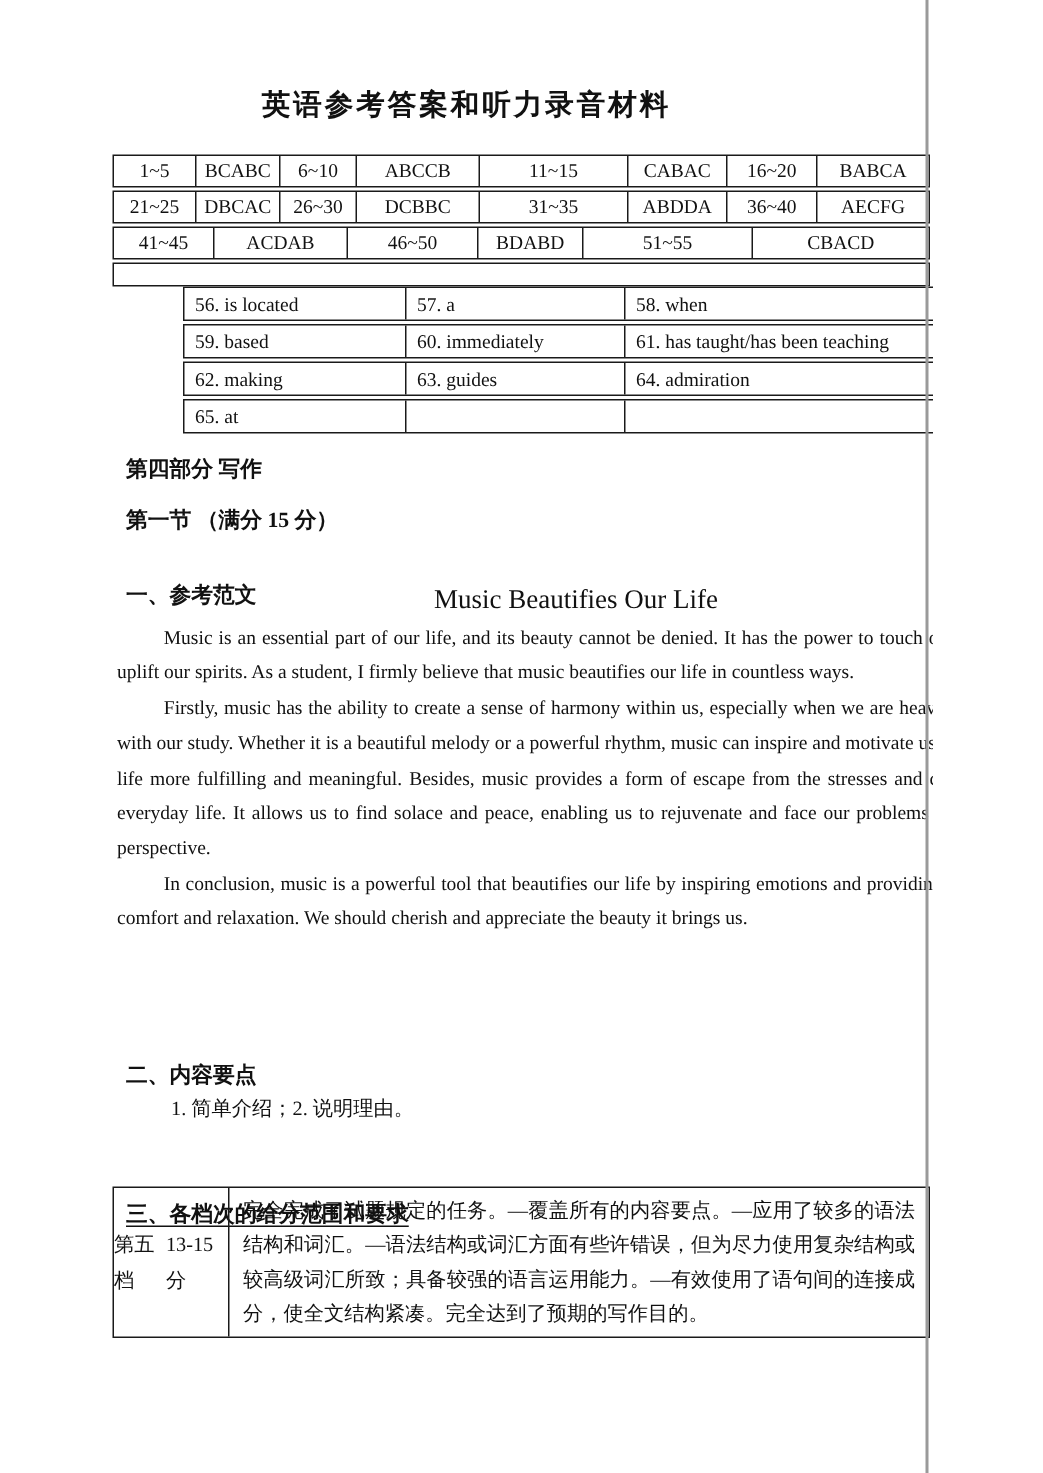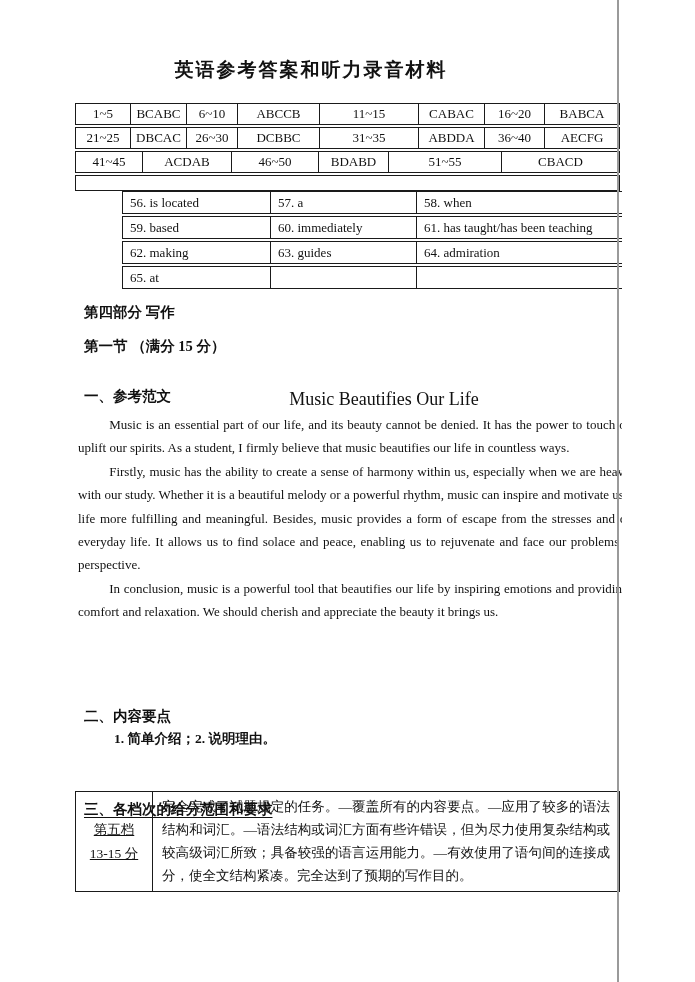--- a/index.html
+++ b/index.html
@@ -34,22 +34,22 @@
     margin:0;font-size:13px;line-height:23.4px;text-align:justify;
     text-indent:2.4em;
   }
   .points-line{position:absolute;left:114px;font-size:13.5px;white-space:nowrap;}
   .grade-tbl{
     position:absolute;top:791px;left:75px;width:545px;box-sizing:border-box;
     border:1.5px solid #1a1a1a;display:flex;min-height:96px;
   }
   .grade-left{
     width:77px;box-sizing:border-box;border-right:1.5px solid #1a1a1a;
-    display:flex;flex-direction:column;align-items:center;justify-content:center;
-    font-size:13.5px;line-height:24px;text-decoration:underline;
+    display:flex;flex-direction:row;align-items:center;justify-content:center;
+    font-size:13.5px;line-height:24px;
   }
   .grade-right{
     flex:1;padding:3px 9px 4px 9px;font-size:13.5px;line-height:23px;
     text-align:justify;box-sizing:border-box;
   }
   .footer{
     position:absolute;top:898px;left:0;width:100%;text-align:center;
     font-size:11px;color:#222;letter-spacing:0.5px;
   }
 </style>
@@ -122,21 +122,21 @@
   <div class="heading" style="top:371px;margin-top:16px;">一、参考范文</div>
 
   <div class="essay">
     <div class="essay-title">Music Beautifies Our Life</div>
     <p>Music is an essential part of our life, and its beauty cannot be denied. It has the power to touch our souls and uplift our spirits. As a student, I firmly believe that music beautifies our life in countless ways.</p>
     <p>Firstly, music has the ability to create a sense of harmony within us, especially when we are heavily burdened with our study. Whether it is a beautiful melody or a powerful rhythm, music can inspire and motivate us, making our life more fulfilling and meaningful. Besides, music provides a form of escape from the stresses and challenges of everyday life. It allows us to find solace and peace, enabling us to rejuvenate and face our problems from a fresh perspective.</p>
     <p>In conclusion, music is a powerful tool that beautifies our life by inspiring emotions and providing a source of comfort and relaxation. We should cherish and appreciate the beauty it brings us.</p>
   </div>
 
   <div class="heading" style="top:707px;">二、内容要点</div>
-  <div class="points-line" style="top:730px;font-weight:bold;">1. 简单介绍；2. 说明理由。</div>
+  <div class="points-line" style="top:730px;">1. 简单介绍；2. 说明理由。</div>
 
   <div class="heading ul" style="top:800px;">三、各档次的给分范围和要求</div>
   <div class="grade-tbl">
     <div class="grade-left">
       <span>第五档</span>
       <span>13-15 分</span>
     </div>
     <div class="grade-right">完全完成了试题规定的任务。—覆盖所有的内容要点。—应用了较多的语法结构和词汇。—语法结构或词汇方面有些许错误，但为尽力使用复杂结构或较高级词汇所致；具备较强的语言运用能力。—有效使用了语句间的连接成分，使全文结构紧凑。完全达到了预期的写作目的。</div>
   </div>
 

